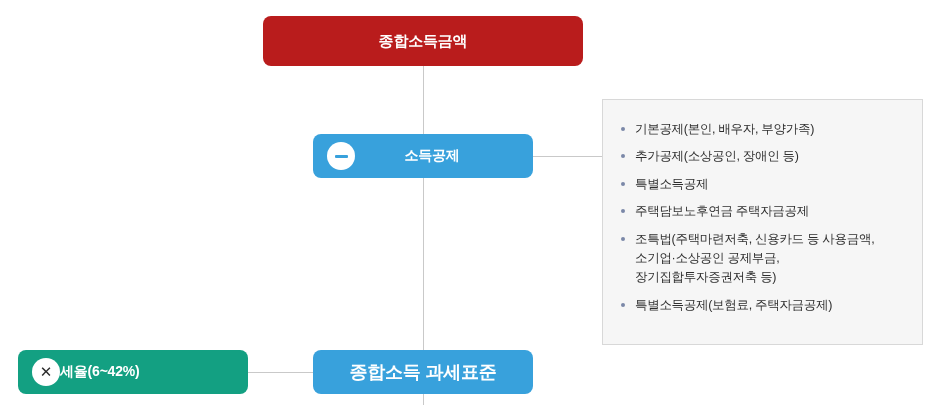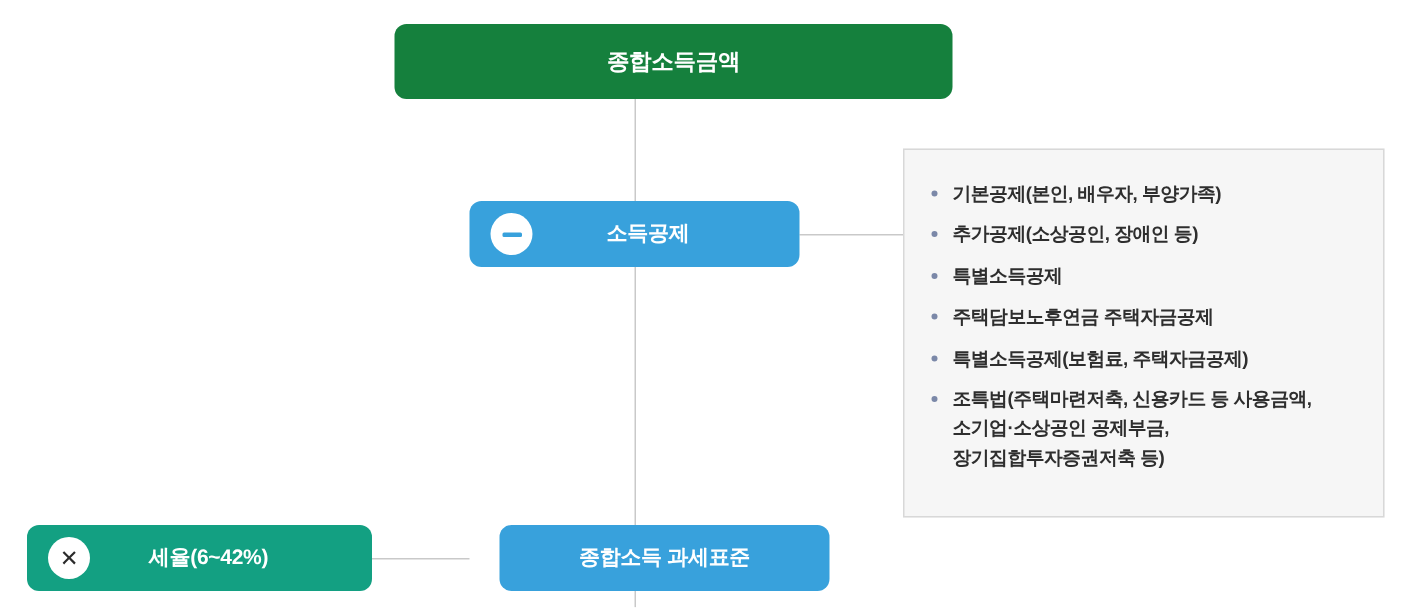--- a/index.html
+++ b/index.html
@@ -48,23 +48,23 @@
 
   .node-label {
     display: block;
     white-space: nowrap;
   }
 
   
   .node-gross {
     left: 263px;
     top: 16px;
-    width: 372px;
+    width: 320px;
     height: 50px;
-    background: #15803d;
+    background: #b91c1c;
     font-size: 15px;
     text-align: right;
   }
 
   
   .node-deduction {
     left: 313px;
     top: 134px;
     width: 220px;
     height: 44px;
@@ -79,38 +79,36 @@
     padding-right: 24px;
   }
 
   
   .node-taxbase {
     left: 313px;
     top: 350px;
     width: 220px;
     height: 44px;
     background: #38a1dc;
-    font-size: 14px;
-    margin-left: 20px;
+    font-size: 18px;
   }
 
   
   .node-rate {
     left: 18px;
     top: 350px;
     width: 230px;
     height: 44px;
     background: #13a082;
     font-size: 14px;
     justify-content: flex-start;
     padding-left: 14px;
   }
   .node-rate .node-label {
     flex: 1;
-    text-align: center;
     padding-right: 30px;
   }
 
   
   .op-badge {
     width: 28px;
     height: 28px;
     border-radius: 50%;
     background: #ffffff;
     flex: 0 0 28px;
@@ -142,21 +140,20 @@
     height: 246px;
     background: #f6f6f6;
     border: 1px solid #d8d8d8;
     box-sizing: border-box;
     padding: 20px 14px 16px 18px;
   }
   .detail-list {
     list-style: none;
     margin: 0;
     padding: 0;
-    font-weight: bold;
   }
   .detail-item {
     position: relative;
     padding-left: 14px;
     margin-bottom: 8px;
     font-size: 12.5px;
     line-height: 1.55;
     color: #2e2e2e;
     letter-spacing: -0.3px;
   }
@@ -227,24 +224,24 @@
         <li class="detail-item">
           <span class="detail-bullet"></span>
           <span class="detail-line">특별소득공제</span>
         </li>
         <li class="detail-item">
           <span class="detail-bullet"></span>
           <span class="detail-line">주택담보노후연금 주택자금공제</span>
         </li>
         <li class="detail-item">
           <span class="detail-bullet"></span>
-          <span class="detail-line">특별소득공제(보험료, 주택자금공제)</span>
-        </li>
-        <li class="detail-item">
-          <span class="detail-bullet"></span>
           <span class="detail-line">조특법(주택마련저축, 신용카드 등 사용금액,</span>
           <span class="detail-line">소기업·소상공인 공제부금,</span>
           <span class="detail-line">장기집합투자증권저축 등)</span>
         </li>
+        <li class="detail-item">
+          <span class="detail-bullet"></span>
+          <span class="detail-line">특별소득공제(보험료, 주택자금공제)</span>
+        </li>
       </ul>
   </div>
 
 </div>
 
 </body></html>

